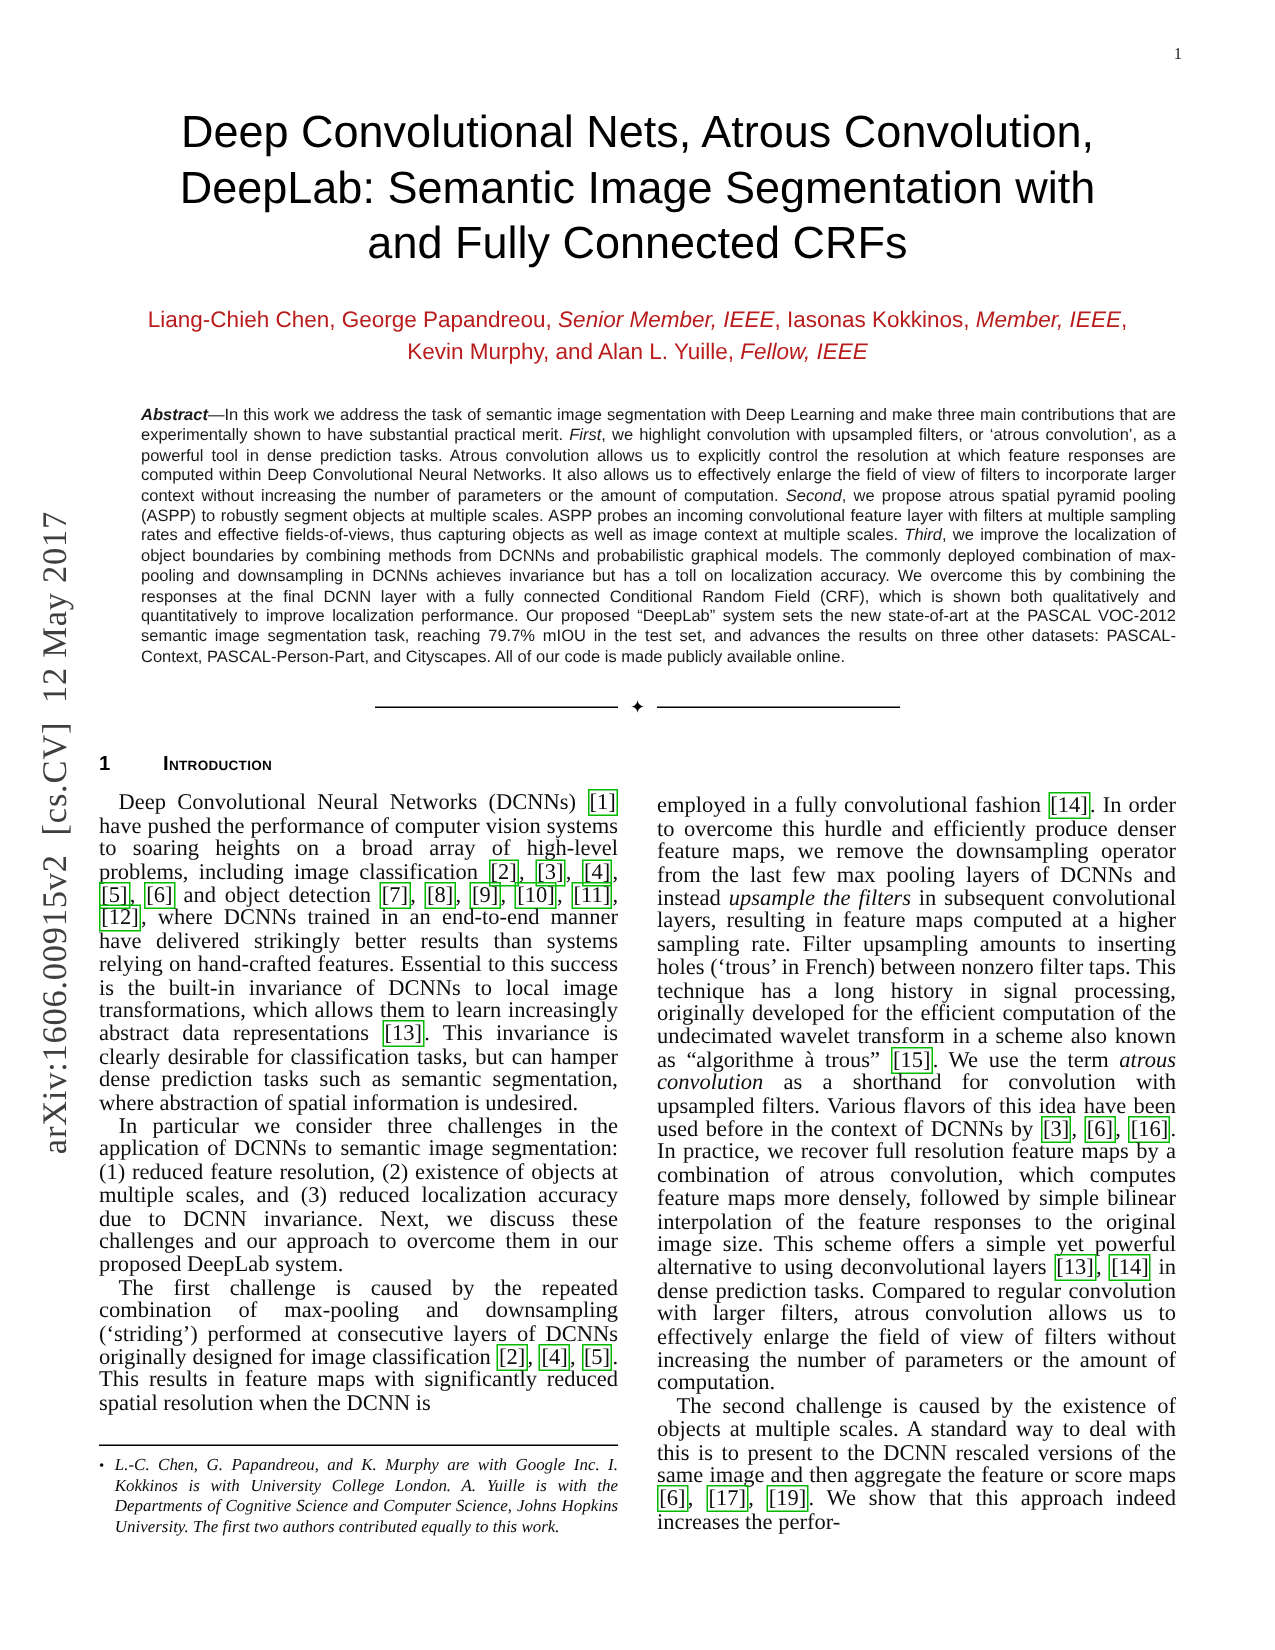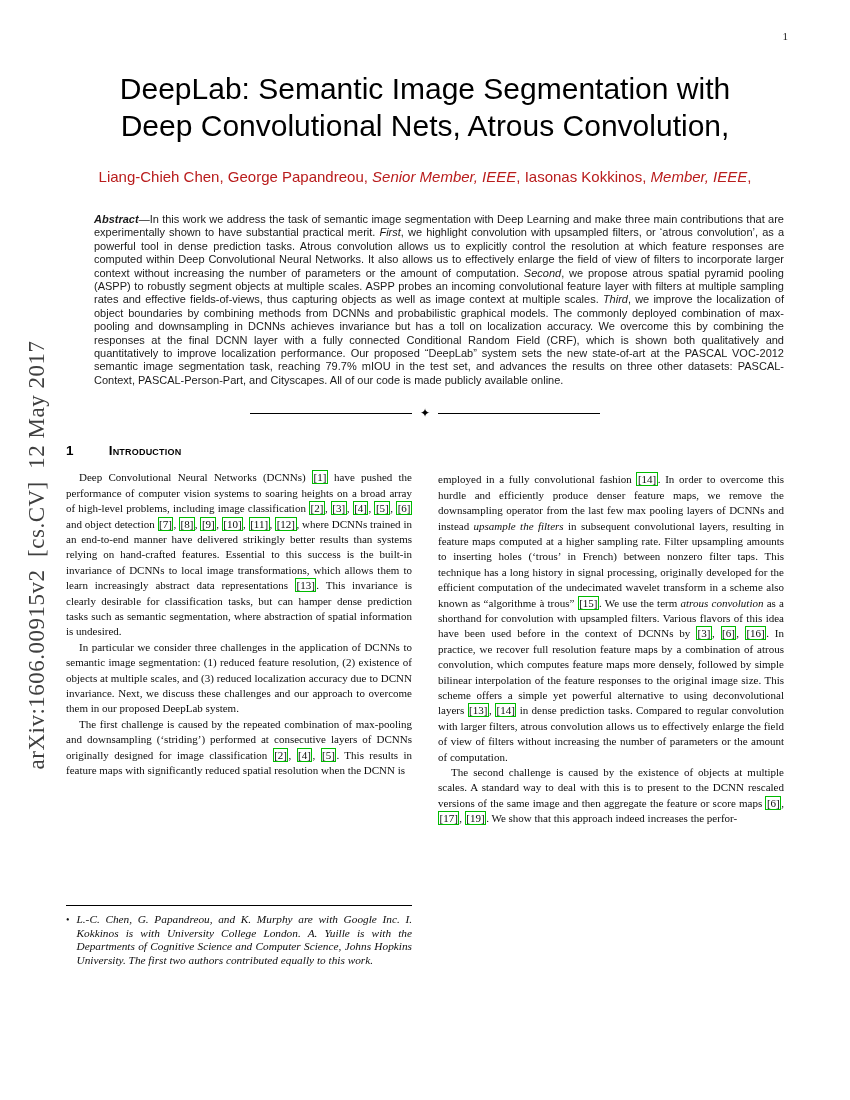--- a/index.html
+++ b/index.html
@@ -50,21 +50,21 @@
   .col { width:346px; }
   .col-left { display:flex; flex-direction:column; }
   .col-right { padding-top:29px; }
   .sec-heading {
     font-family:"Liberation Sans", sans-serif;
     font-size:13.5px; font-weight:bold; color:#000; margin-bottom:12px;
     letter-spacing:0.2px;
   }
   .sec-heading .sec-title { font-variant:small-caps; margin-left:15px;padding-left:20px; }
   .para {
-    font-size:11px; line-height:15.4px; text-align:justify;
+    font-size:15px; line-height:15.4px; text-align:justify;
     text-indent:13px; hyphens:auto; -webkit-hyphens:auto; color:#0d0d0d;
   }
   .para.no-indent { text-indent:0; }
   .cite {
     border:1px solid var(--cite-color, #00bb00);
     padding:0 0.5px; line-height:1;
   }
   .footnote { margin-top:auto; }
   .footnote-rule { height:1px; background:#000; margin-bottom:7px; }
   .footnote-body {
@@ -79,26 +79,28 @@
 
 <div class="page">
 
   <div class="page-number">1</div>
 
   <div class="arxiv-stamp">arXiv:1606.00915v2  [cs.CV]  12 May 2017</div>
 
   <div class="content">
 
     <h1 class="title">
+      <div>Deep Convolutional Nets, Atrous Convolution,</div>
       <div>DeepLab: Semantic Image Segmentation with</div>
-      <div>Deep Convolutional Nets, Atrous Convolution,</div>
+      <div>and Fully Connected CRFs</div>
     </h1>
 
     <div class="authors">
       <div>Liang-Chieh Chen, George Papandreou, <i>Senior Member, IEEE</i>, Iasonas Kokkinos, <i>Member, IEEE</i>,</div>
+      <div>Kevin Murphy, and Alan L. Yuille, <i>Fellow, IEEE</i></div>
     </div>
 
     <p class="abstract"><span class="block-label">Abstract</span><span>—In this work we address the task of semantic image segmentation with Deep Learning and make three main contributions that are experimentally shown to have substantial practical merit. <i>First</i>, we highlight convolution with upsampled filters, or ‘atrous convolution’, as a powerful tool in dense prediction tasks. Atrous convolution allows us to explicitly control the resolution at which feature responses are computed within Deep Convolutional Neural Networks. It also allows us to effectively enlarge the field of view of filters to incorporate larger context without increasing the number of parameters or the amount of computation. <i>Second</i>, we propose atrous spatial pyramid pooling (ASPP) to robustly segment objects at multiple scales. ASPP probes an incoming convolutional feature layer with filters at multiple sampling rates and effective fields-of-views, thus capturing objects as well as image context at multiple scales. <i>Third</i>, we improve the localization of object boundaries by combining methods from DCNNs and probabilistic graphical models. The commonly deployed combination of max-pooling and downsampling in DCNNs achieves invariance but has a toll on localization accuracy. We overcome this by combining the responses at the final DCNN layer with a fully connected Conditional Random Field (CRF), which is shown both qualitatively and quantitatively to improve localization performance. Our proposed “DeepLab” system sets the new state-of-art at the PASCAL VOC-2012 semantic image segmentation task, reaching 79.7% mIOU in the test set, and advances the results on three other datasets: PASCAL-Context, PASCAL-Person-Part, and Cityscapes. All of our code is made publicly available online.</span></p>
 
 
     <div class="diamond-sep">
       <span class="rule"></span>
         <span class="diamond">✦</span>
         <span class="rule"></span>
     </div>

